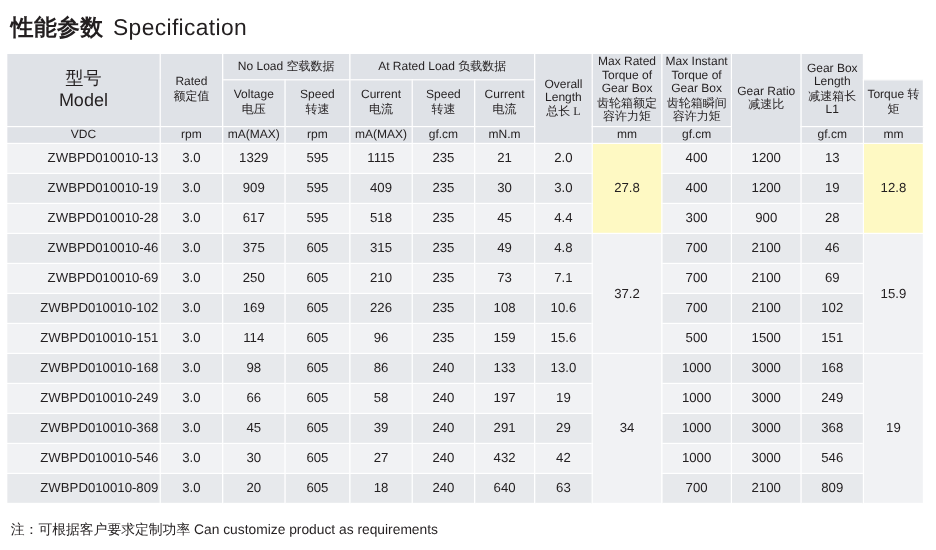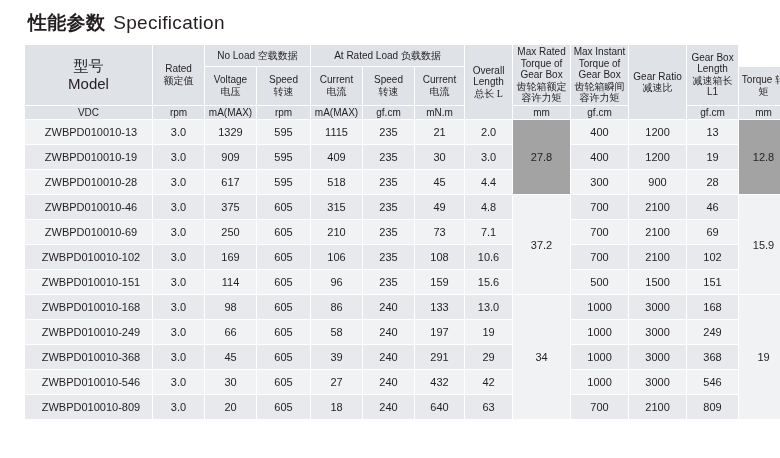--- a/index.html
+++ b/index.html
@@ -12,21 +12,21 @@
     background: #ffffff;
     font-family: "Liberation Sans", sans-serif;
     color: #231f20;
     overflow: hidden;
   }
   .page {
     position: relative;
     width: 780px;
     height: 458px;
     box-sizing: border-box;
-    padding: 0 24px;
+    padding: 0 5px;
   }
   .title {
     padding: 10px 0 8px 4px;
     font-size: 19px;
     color: #231f20;
     letter-spacing: 0.3px;
     white-space: nowrap;
   }
   .title .cn {
     font-weight: bold;
@@ -66,27 +66,27 @@
   tbody td {
     background: #f1f2f4;
     height: 22px;
     font-size: 11px;
     color: #231f20;
   }
   tbody tr.alt td {
     background: #e7e9ec;
   }
   tbody td.model-cell {
-    text-align: center;
+    text-align: right;
     padding-left: 6px;
     font-size: 11px;
     white-space: nowrap;
   }
   tbody td.group {
-    background: #a3a3a3;
+    background: #fef9c3;
   }
   tbody tr.alt td.group {
     background: #f1f2f4;
   }
   .note {
     padding: 14px 0 0 4px;
     font-size: 11.5px;
     color: #231f20;
   }
   .note .cn {
@@ -274,21 +274,21 @@
           <td>7.1</td>
           <td>700</td>
           <td>2100</td>
           <td>69</td>
         </tr>
         <tr class="alt">
           <td class="model-cell">ZWBPD010010-102</td>
           <td>3.0</td>
           <td>169</td>
           <td>605</td>
-          <td>106</td>
+          <td>226</td>
           <td>235</td>
           <td>108</td>
           <td>10.6</td>
           <td>700</td>
           <td>2100</td>
           <td>102</td>
         </tr>
         <tr>
           <td class="model-cell">ZWBPD010010-151</td>
           <td>3.0</td>
@@ -365,14 +365,18 @@
           <td>240</td>
           <td>640</td>
           <td>63</td>
           <td>700</td>
           <td>2100</td>
           <td>809</td>
         </tr>
       </tbody>
   </table>
 
+  <div class="note">
+    <span class="cn">注：可根据客户要求定制功率</span>
+    <span>Can customize product as requirements</span>
+  </div>
 
 </div>
 
 </body></html>

